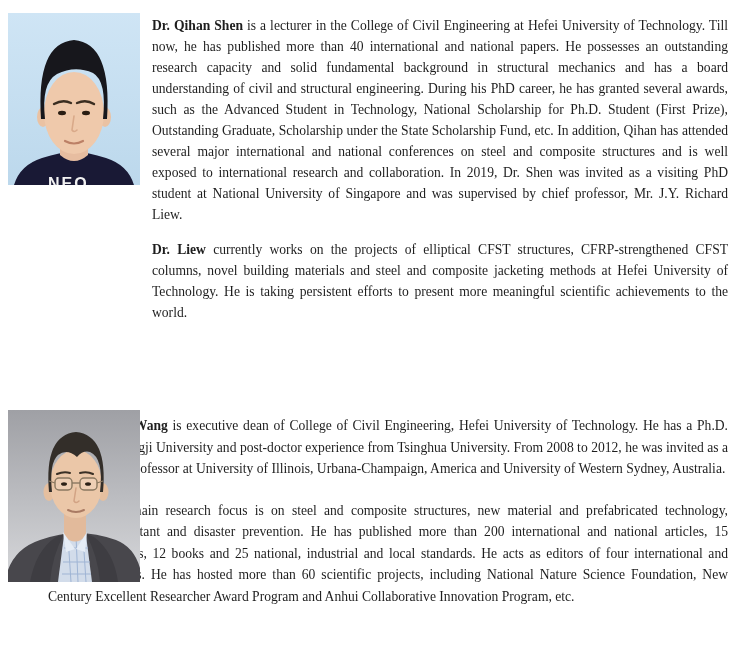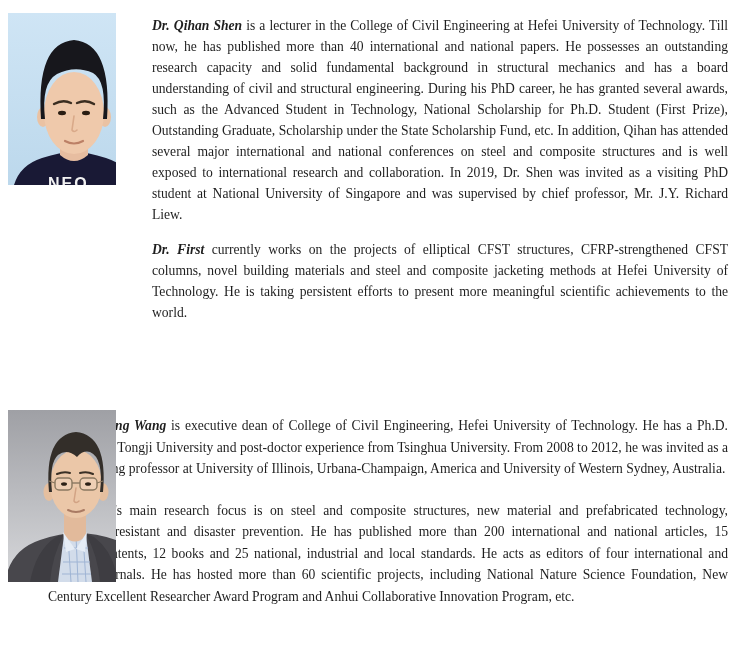--- a/index.html
+++ b/index.html
@@ -12,40 +12,40 @@
     font-family: "Liberation Serif", "DejaVu Serif", serif;
     color: #1e1e1e;
   }
   .bio { position: relative; }
   .bio-1 { margin-top: 13px; height: 397px; }
   .bio-2 { height: 240px; }
   .photo-frame {
     position: absolute;
     left: 8px;
     top: 0;
-    width: 108px;
+    width: 132px;
     height: 172px;
     overflow: hidden;
   }
   .photo-frame svg { display: block; width: 132px; height: 172px; }
   .bio-text {
     margin-left: 152px;
     margin-right: 9px;
     text-align: justify;
   }
   .bio-1 .bio-text { padding-top: 2px; }
   .bio-2 .bio-text { padding-top: 5px; margin-left: 48px; }
   .bio-text p {
     margin: 0 0 14px 0;
     font-size: 13.6px;
     line-height: 21px;
   }
   .bio-2 .bio-text p { line-height: 21.5px; margin-bottom: 20px; }
   .bio-text p:last-child { margin-bottom: 0; }
-  .author-name { font-weight: bold; font-style: italic; }
+  .author-name { font-weight: bold; }
 </style>
 </head>
 <body>
 
 <div id="page">
 
   <section class="bio bio-1">
 
     <div class="photo-frame">
       <svg viewBox="0 0 132 172">
@@ -82,21 +82,21 @@
 
           <path d="M 57 128 Q 66 133 75 128" stroke="#bc8066" stroke-width="2.2" fill="none" stroke-linecap="round"></path>
 
           <text x="40" y="176" font-size="16" font-weight="bold" fill="#f2f2f2" font-family="Liberation Sans, sans-serif" letter-spacing="2">NEO</text>
         </g>
       </svg>
     </div>
 
     <div class="bio-text">
       <p><span></span><span class="author-name">Dr. Qihan Shen</span><span> is a lecturer in the College of Civil Engineering at Hefei University of Technology. Till now, he has published more than 40 international and national papers. He possesses an outstanding research capacity and solid fundamental background in structural mechanics and has a board understanding of civil and structural engineering. During his PhD career, he has granted several awards, such as the Advanced Student in Technology, National Scholarship for Ph.D. Student (First Prize), Outstanding Graduate, Scholarship under the State Scholarship Fund, etc. In addition, Qihan has attended several major international and national conferences on steel and composite structures and is well exposed to international research and collaboration. In 2019, Dr. Shen was invited as a visiting PhD student at National University of Singapore and was supervised by chief professor, Mr. J.Y. Richard Liew.</span></p>
-      <p><span></span><span class="author-name">Dr. First</span><span> currently works on the projects of elliptical CFST structures, CFRP-strengthened CFST columns, novel building materials and steel and composite jacketing methods at Hefei University of Technology. He is taking persistent efforts to present more meaningful scientific achievements to the world.</span></p>
+      <p><span></span><span class="author-name">Dr. Liew</span><span> currently works on the projects of elliptical CFST structures, CFRP-strengthened CFST columns, novel building materials and steel and composite jacketing methods at Hefei University of Technology. He is taking persistent efforts to present more meaningful scientific achievements to the world.</span></p>
     </div>
   </section>
 
   <section class="bio bio-2">
 
     <div class="photo-frame">
       <svg viewBox="0 0 132 172">
         <defs>
           <linearGradient id="p2bg" x1="0" y1="0" x2="0" y2="1">
             <stop offset="0" stop-color="#9fa0a5"></stop>

